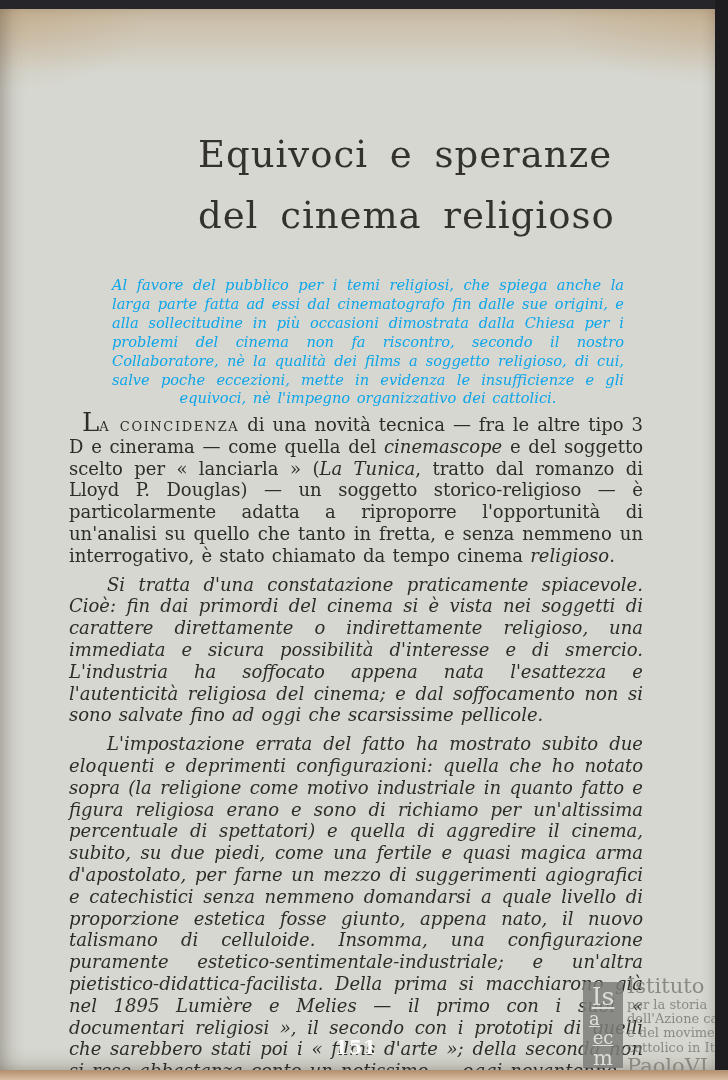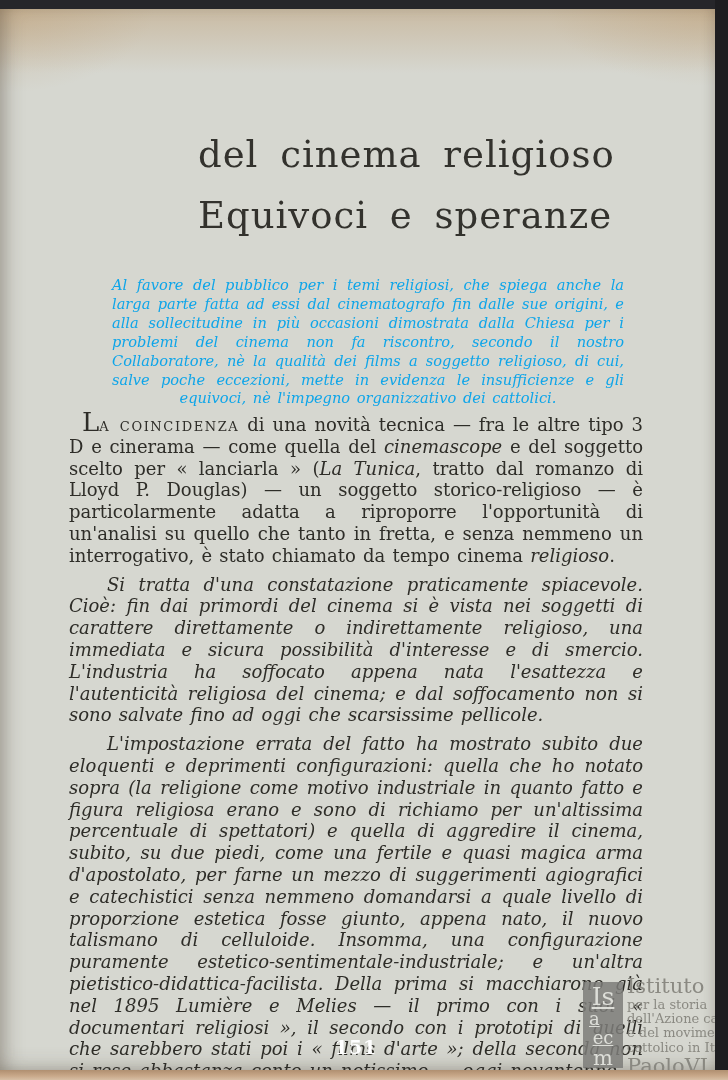--- a/index.html
+++ b/index.html
@@ -72,22 +72,22 @@
   .wm-small{font-size:13px; line-height:14.2px;}
 </style>
 </head>
 <body>
 
 <div id="frame">
 
   <div class="paper"></div>
 
   <div class="title">
+    <div>Equivoci e speranze</div>
     <div>del cinema religioso</div>
-    <div>Equivoci e speranze</div>
   </div>
 
   <div class="intro">Al favore del pubblico per i temi religiosi, che spiega anche la larga parte fatta ad essi dal cinematografo fin dalle sue origini, e alla sollecitudine in più occasioni dimostrata dalla Chiesa per i problemi del cinema non fa riscontro, secondo il nostro Collaboratore, nè la qualità dei films a soggetto religioso, di cui, salve poche eccezioni, mette in evidenza le insufficienze e gli equivoci, nè l'impegno organizzativo dei cattolici.</div>
 
   <div class="bodytext">
     <p class="p p-first"><span class="lg">L</span><span class="sc">a coincidenza</span><span> di una novità tecnica — fra le altre tipo 3 D e cinerama — come quella del </span><span class="it">cinemascope</span><span> e del soggetto scelto per « lanciarla » (</span><span class="it">La Tunica</span><span>, tratto dal romanzo di Lloyd P. Douglas) — un soggetto storico-religioso — è particolarmente adatta a riproporre l'opportunità di un'analisi su quello che tanto in fretta, e senza nemmeno un interrogativo, è stato chiamato da tempo cinema </span><span class="it">religioso</span><span>.</span></p>
     <p class="p p-indent"><span>Si tratta d'una constatazione praticamente spiacevole. Cioè: fin dai primordi del cinema si è vista nei soggetti di carattere direttamente o indirettamente religioso, una immediata e sicura possibilità d'interesse e di smercio. L'industria ha soffocato appena nata l'esattezza e l'autenticità religiosa del cinema; e dal soffocamento non si sono salvate fino ad oggi che scarsissime pellicole.</span></p>
     <p class="p p-indent"><span>L'impostazione errata del fatto ha mostrato subito due eloquenti e deprimenti configurazioni: quella che ho notato sopra (la religione come motivo industriale in quanto fatto e figura religiosa erano e sono di richiamo per un'altissima percentuale di spettatori) e quella di aggredire il cinema, subito, su due piedi, come una fertile e quasi magica arma d'apostolato, per farne un mezzo di suggerimenti agiografici e catechistici senza nemmeno domandarsi a quale livello di proporzione estetica fosse giunto, appena nato, il nuovo talismano di celluloide. Insomma, una configurazione puramente estetico-sentimentale-industriale; e un'altra pietistico-didattica-facilista. Della prima si macchiarono già nel 1895 Lumière e Melies — il primo con i suoi « documentari religiosi », il secondo con i prototipi di quelli che sarebbero stati poi i « films d'arte »; della seconda non si rese abbastanza conto un notissimo — oggi novantenne — sacerdote e giornalista cattolico, Pierre l'Ermite, che per mezzo di Michel Coissac, sotto la sigla della Bonne Presse, fece girare una </span></p>
   </div>
 

